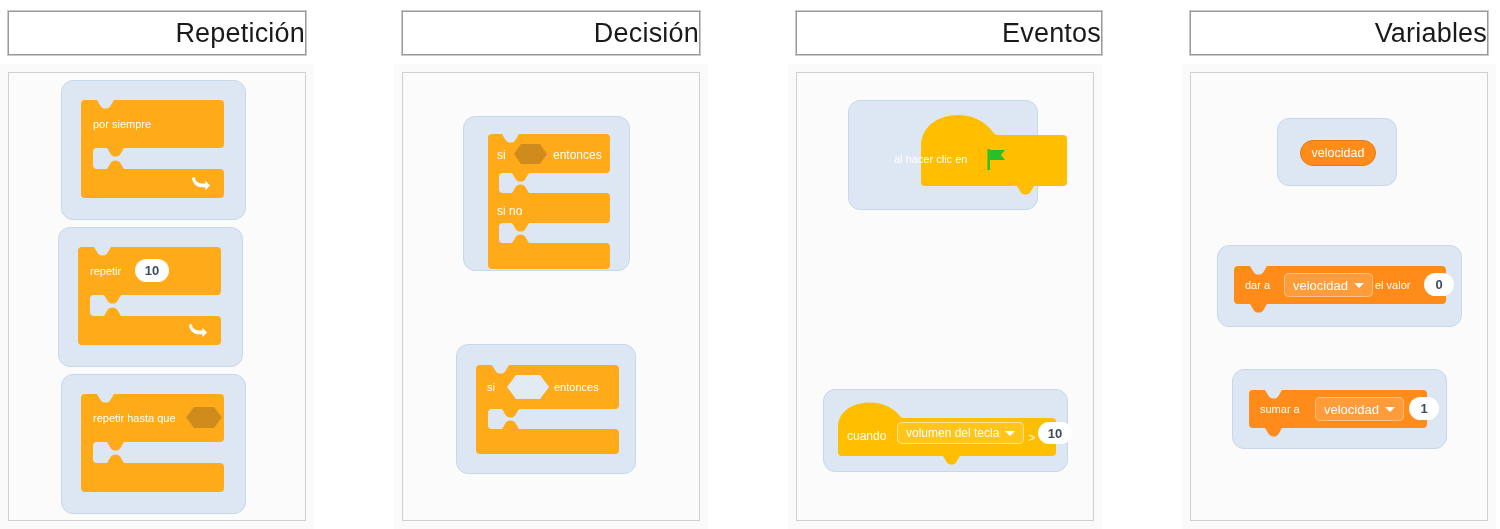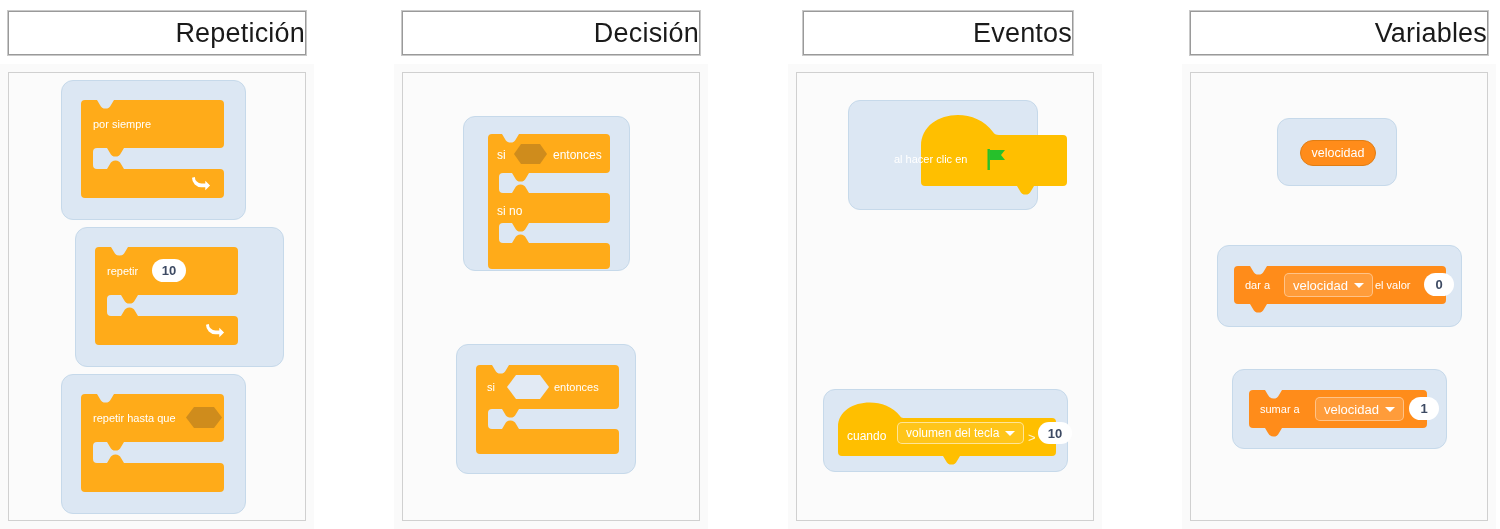--- a/index.html
+++ b/index.html
@@ -119,21 +119,21 @@
                      l-3 5 a6 6 0 0 1 -11 0 l-3 -5 h-10 a4 4 0 0 0 -4 4 v13 a4 4 0 0 0 4 4 h10 l3 -5 a6 6 0 0 1 11 0 l3 5 h96
                      a4 4 0 0 1 4 4 v21 a4 4 0 0 1 -4 4 h-135 a4 4 0 0 1 -4 -4 z"></path>
           </svg>
           <span class="lbl" style="left:12px;top:19px;">por siempre</span>
           <svg class="loop-arrow" style="left:111px;top:74px;" width="20" height="16" viewBox="0 0 20 16">
             <path d="M3 2 a7 7 0 0 0 7 7 h4 v-3 l5 5 l-5 5 v-3 h-4 a10 10 0 0 1 -10 -10 z" fill="#ffffff" transform="translate(0,1) scale(0.95)"></path>
           </svg>
         </div>
       </div>
 
-      <div class="card" style="left:75px;top:163px;width:209px;height:140px;">
+      <div class="card" style="left:58px;top:163px;width:185px;height:140px;">
         <div class="blk" style="left:19px;top:19px;">
           <svg width="143" height="103" viewBox="0 0 143 103">
             <path fill="#ffab19" d="M0 4 a4 4 0 0 1 4-4 h12 l3 5 a6 6 0 0 0 11 0 l3 -5 h106 a4 4 0 0 1 4 4 v40 a4 4 0 0 1 -4 4 h-96
                      l-3 5 a6 6 0 0 1 -11 0 l-3 -5 h-10 a4 4 0 0 0 -4 4 v13 a4 4 0 0 0 4 4 h10 l3 -5 a6 6 0 0 1 11 0 l3 5 h96
                      a4 4 0 0 1 4 4 v21 a4 4 0 0 1 -4 4 h-135 a4 4 0 0 1 -4 -4 z"></path>
           </svg>
           <span class="lbl" style="left:12px;top:19px;">repetir</span>
           <div class="oval" style="left:57px;top:12px;width:34px;height:23px;">10</div>
           <svg class="loop-arrow" style="left:111px;top:74px;" width="20" height="16" viewBox="0 0 20 16">
             <path d="M3 2 a7 7 0 0 0 7 7 h4 v-3 l5 5 l-5 5 v-3 h-4 a10 10 0 0 1 -10 -10 z" fill="#ffffff" transform="translate(0,1) scale(0.95)"></path>
@@ -193,21 +193,21 @@
           <svg style="position:absolute;left:31px;top:10px;" width="42" height="24" viewBox="0 0 42 24">
             <path d="M9 0 h24 l9 12 l-9 12 h-24 l-9 -12 z" fill="#e2eaf4"></path>
           </svg>
           <span class="lbl" style="left:78px;top:17px;">entonces</span>
         </div>
       </div>
     </div>
   </div>
 
   <div class="column" style="left:788px;width:314px;">
-    <div class="col-title" style="width:270px;margin-left:7px;">
+    <div class="col-title" style="width:306px;">
       <span>Eventos</span>
     </div>
     <div class="col-outer" style="width:314px;height:465px;">
       <div class="col-panel" style="width:298px;height:449px;"></div>
 
       <div class="card" style="left:60px;top:36px;width:190px;height:110px;">
         <div class="blk" style="left:24px;top:20px;padding-left:48px;">
           <svg width="146" height="66" viewBox="0 0 146 66">
             <path fill="#ffbf00" d="M0 66 v-36 c0 -34 52 -42 72 -14 c1 2 3 3 6 3 h64 a4 4 0 0 1 4 4 v43 a4 4 0 0 1 -4 4 h-29
                      l-3 5 a6 6 0 0 1 -11 0 l-3 -5 h-92 a4 4 0 0 1 -4 -4 z" transform="translate(0,-5)"></path>

